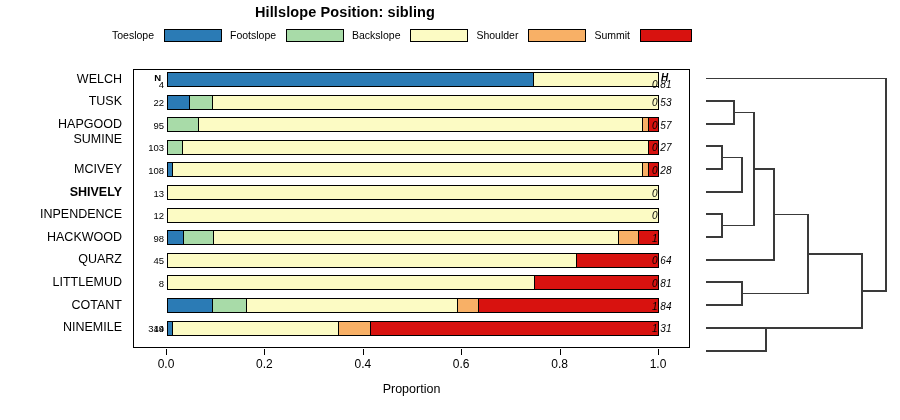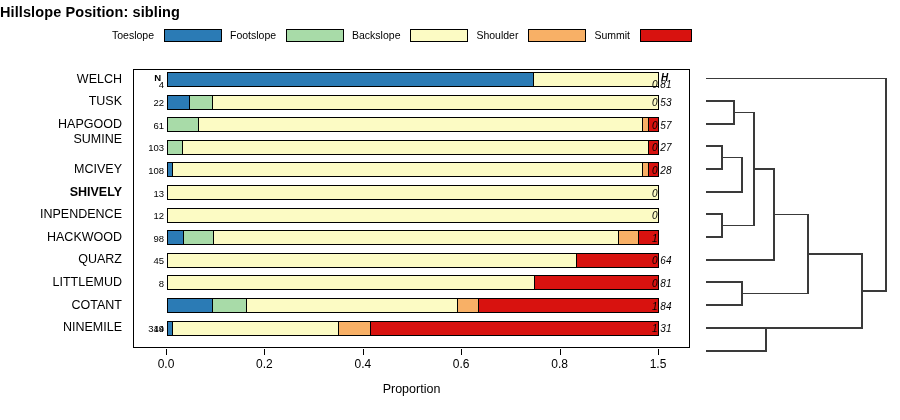--- a/index.html
+++ b/index.html
@@ -5,21 +5,21 @@
   html,body{margin:0;padding:0;}
   body{
     width:900px;height:420px;background:#ffffff;
     font-family:"Liberation Sans", sans-serif;
     color:#000;overflow:hidden;position:relative;
   }
   #root{position:absolute;left:0;top:0;width:900px;height:420px;}
 
   
   .title{
-    position:absolute;left:0;top:4px;width:690px;text-align:left;
+    position:absolute;left:0;top:4px;width:690px;text-align:center;
     font-size:14.5px;font-weight:bold;letter-spacing:.1px;
   }
 
   
   .legend{
     position:absolute;left:112px;top:26px;width:580px;height:18px;
     display:flex;align-items:center;justify-content:space-between;
   }
   .legend-item{display:flex;align-items:center;gap:10px;}
   .legend-label{font-size:10.5px;line-height:1;}
@@ -133,21 +133,21 @@
       <div class="ylabel" style="top: 205.9px;">LITTLEMUD</div>
       <div class="ylabel" style="top: 228.5px;">COTANT</div>
       <div class="ylabel" style="top: 251.1px;">NINEMILE</div>
     </div>
 
   <div class="plotbox">
     <div class="ncol" id="ncol">
       <div class="nhead">N</div>
     <div class="nval" style="top: 8.5px;">4</div>
         <div class="nval" style="top: 27.1px;">22</div>
-        <div class="nval" style="top: 49.7px;">61</div>
+        <div class="nval" style="top: 49.7px;">95</div>
         <div class="nval" style="top: 72.3px;">103</div>
         <div class="nval" style="top: 94.9px;">108</div>
         <div class="nval" style="top: 117.5px;">13</div>
         <div class="nval" style="top: 140.1px; margin-left: 44px;">12</div>
         <div class="nval" style="top: 162.7px;">98</div>
         <div class="nval" style="top: 185.3px;">45</div>
         <div class="nval" style="top: 207.9px;">8</div>
         <div class="nval" style="top: 230.5px; margin-top: 22px;">44</div>
         <div class="nval" style="top: 253.1px;">319</div>
       </div>
@@ -235,21 +235,21 @@
       <div class="xticklabel" style="left: 33px;">0.0</div>
       <div class="xtick" style="left: 131.4px;"></div>
       <div class="xticklabel" style="left: 131.4px;">0.2</div>
       <div class="xtick" style="left: 229.8px;"></div>
       <div class="xticklabel" style="left: 229.8px;">0.4</div>
       <div class="xtick" style="left: 328.2px;"></div>
       <div class="xticklabel" style="left: 328.2px;">0.6</div>
       <div class="xtick" style="left: 426.6px;"></div>
       <div class="xticklabel" style="left: 426.6px;">0.8</div>
       <div class="xtick" style="left: 525px;"></div>
-      <div class="xticklabel" style="left: 525px;">1.5</div>
+      <div class="xticklabel" style="left: 525px;">1.0</div>
     </div>
   <div class="xlabel">Proportion</div>
 
   <div class="dendro">
     <svg width="210" height="292" viewBox="0 0 210 292">
       <g fill="none" stroke="#3a3a3a" stroke-width="1.2" shape-rendering="crispEdges">
 
         <path d="M16,39 H44 V62 H16"></path>
 
         <path d="M16,84 H32 V107 H16"></path>

